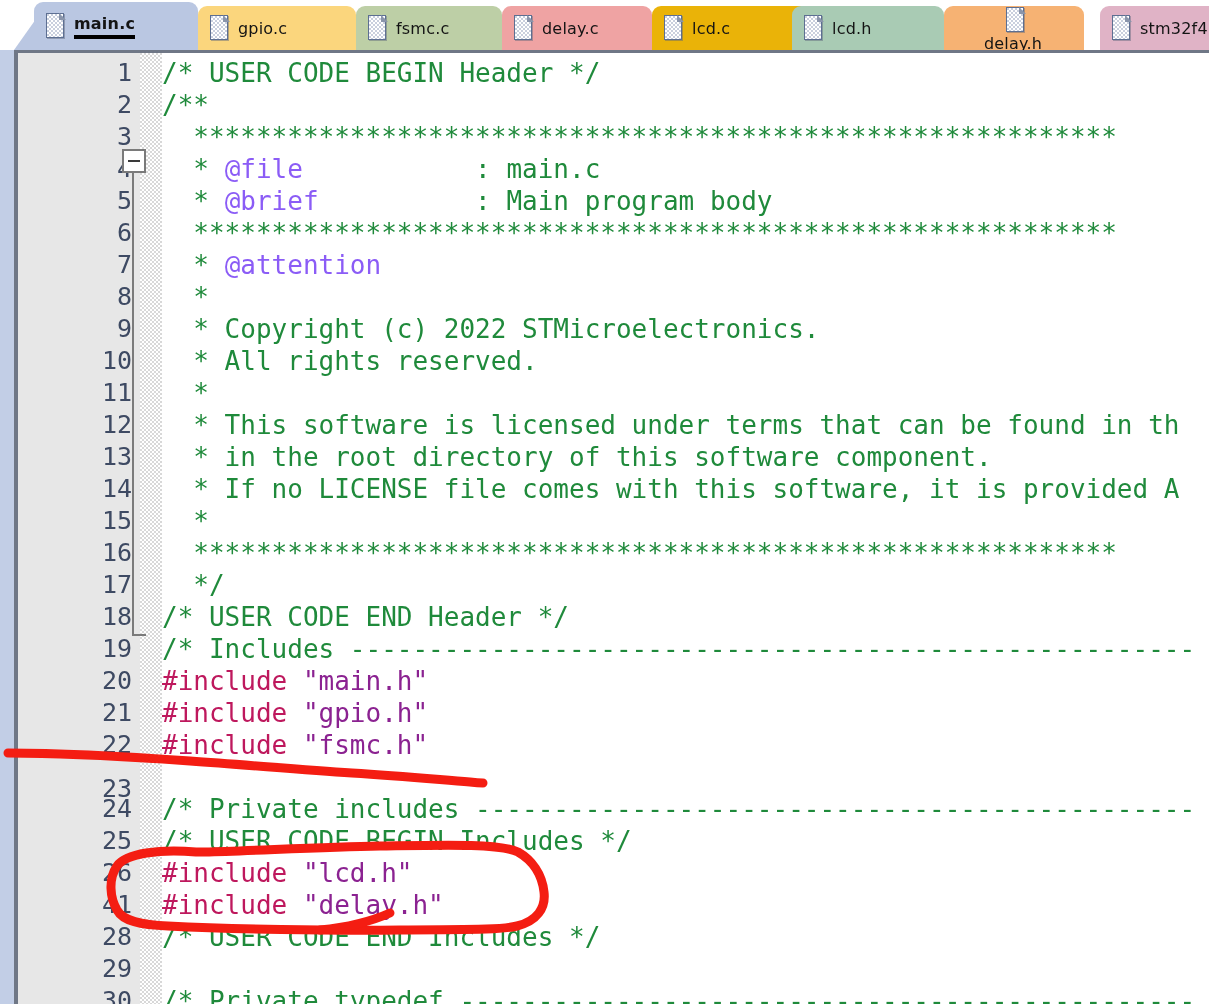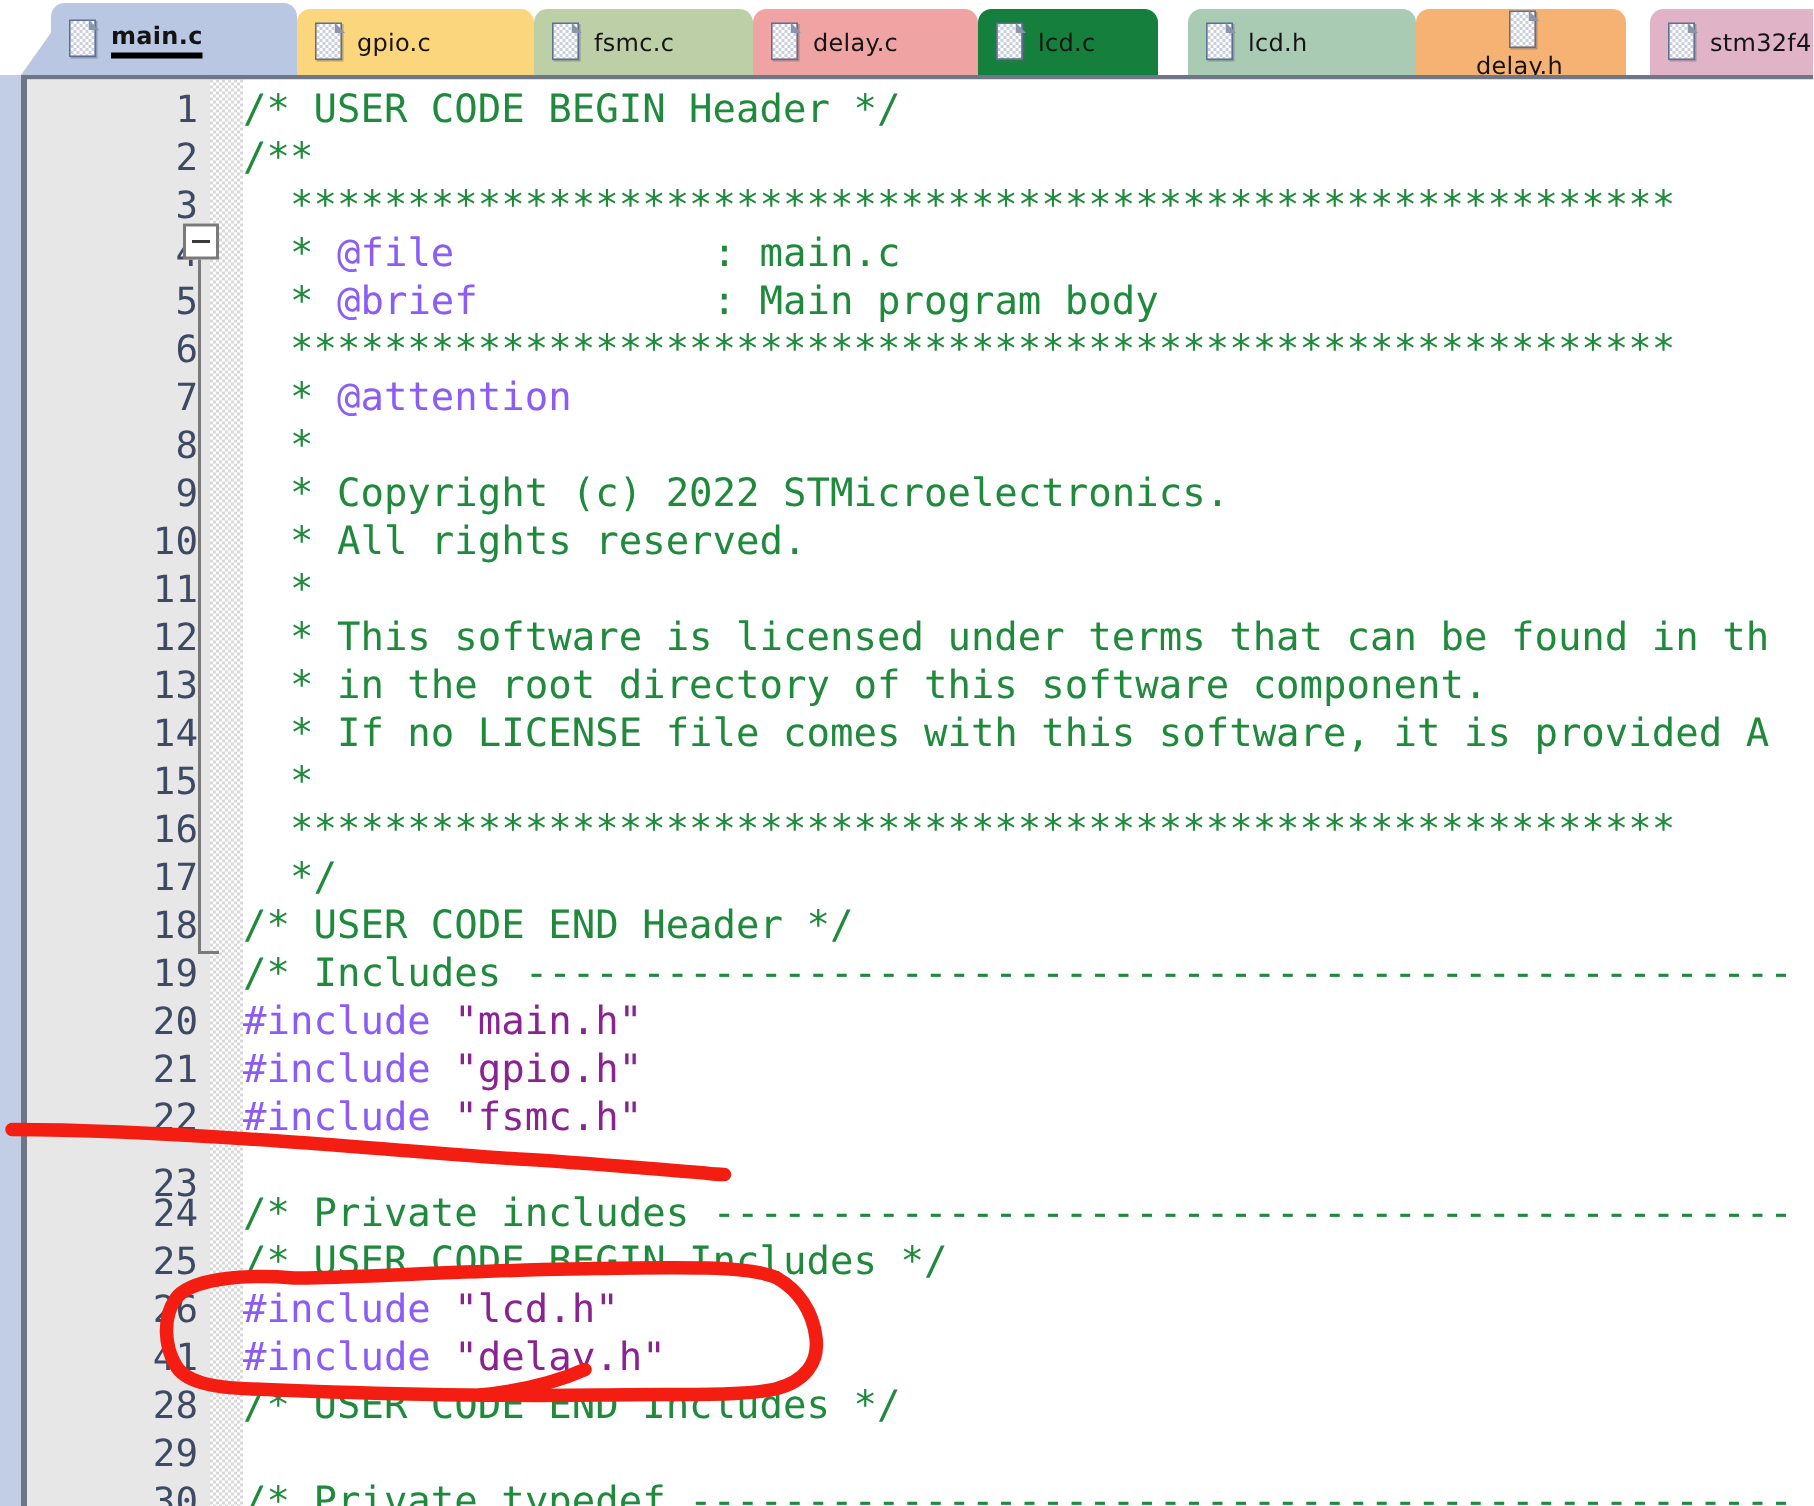--- a/index.html
+++ b/index.html
@@ -89,21 +89,21 @@
     font-family:"DejaVu Sans Mono",monospace;
   }
   .code{
     position:absolute;left:0;white-space:pre;
     font-size:26px;line-height:32px;
     font-family:"DejaVu Sans Mono",monospace;
     letter-spacing:0px;
   }
   .cm{color:#1f8a3b;}      
   .doc{color:#8b5cf6;}     
-  .pp{color:#8b5cf6;text-align:right;}      
+  .pp{color:#be185d;text-align:right;}      
   .str{color:#8b2291;}     
 
   
   #foldbox{
     position:absolute;left:122px;top:99px;width:24px;height:24px;
     border:2px solid #7a7a7a;background:#ffffff;box-sizing:border-box;
   }
   #foldbox:after{
     content:"";position:absolute;left:4px;top:9px;width:12px;height:2px;background:#3a3a3a;
   }
@@ -145,21 +145,21 @@
         </span>
         <span class="tlabel">fsmc.c</span>
       </div>
       <div class="tab" style="left: 502px; width: 150px; background: rgb(239, 163, 163);">
         <span class="ticon">
           <span class="pg"></span>
           <span class="fold"></span>
         </span>
         <span class="tlabel">delay.c</span>
       </div>
-      <div class="tab" style="left: 652px; width: 120px; background: #15803d; text-align: right;">
+      <div class="tab" style="left: 652px; width: 168px; background: #eab308; text-align: right;">
         <span class="ticon">
           <span class="pg"></span>
           <span class="fold"></span>
         </span>
         <span class="tlabel">lcd.c</span>
       </div>
       <div class="tab" style="left: 792px; width: 152px; background: rgb(169, 203, 180);">
         <span class="ticon">
           <span class="pg"></span>
           <span class="fold"></span>

